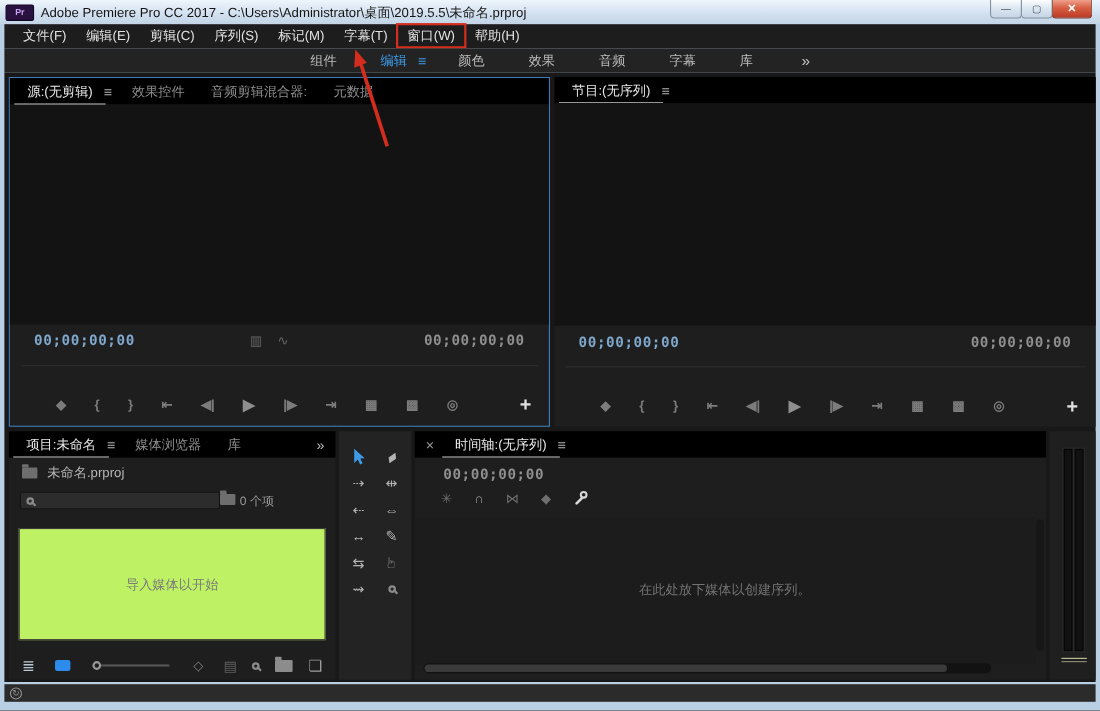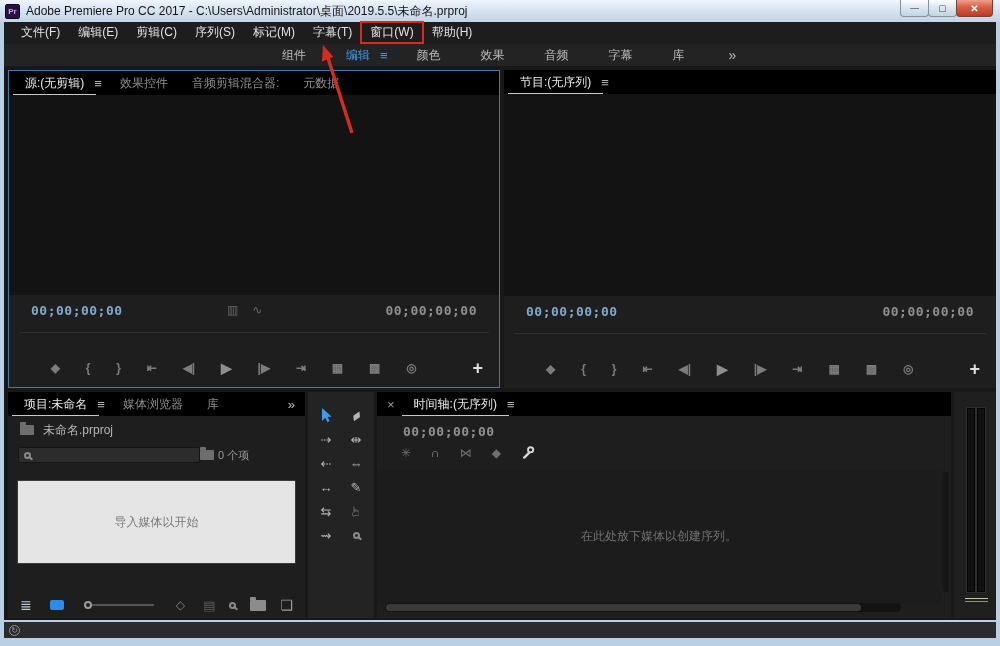--- a/index.html
+++ b/index.html
@@ -2,21 +2,21 @@
 <html><head>
 <meta charset="utf-8">
 <style>
   * { margin:0; padding:0; box-sizing:border-box; }
   html,body { width:1000px; height:646px; overflow:hidden; }
   body { font-family:"Liberation Sans", sans-serif; background:#b9cfe3; position:relative; }
 
   
   .titlebar { position:absolute; left:0; top:0; width:1000px; height:22px;
     background:linear-gradient(#eef5fc,#d3e1f0 55%,#c2d4e6); display:flex; align-items:center; padding-left:5px; }
-  .appicon { width:15px; height:15px; background:#2a1240; color:#c9a3ef; font-size:8px; font-weight:bold;
+  .appicon { width:26px; height:15px; background:#2a1240; color:#c9a3ef; font-size:8px; font-weight:bold;
     display:flex; align-items:center; justify-content:center; border-radius:2px; border:1px solid #120722; }
   .wtitle { font-size:12px; color:#151515; margin-left:6px; white-space:nowrap; }
   .winbtns { position:absolute; right:7px; top:0; display:flex; }
   .wb { width:29px; height:17px; border:1px solid #82929f; border-top:none; border-radius:0 0 4px 4px;
     background:linear-gradient(#fdfeff,#dde7f1 45%,#c4d4e4); color:#3c4a56; font-size:9px;
     display:flex; align-items:center; justify-content:center; margin-left:-1px; }
   .wb.close { width:37px; background:linear-gradient(#f0a violet,#d75f44 45%,#bc3a24); background:linear-gradient(#efa08b,#d75f44 45%,#bc3a24);
     color:#fff; font-weight:bold; font-size:10px; border-color:#7c4034; }
 
   .menubar { position:absolute; left:4px; top:22px; width:992px; height:22px; background:#1d1d1d;
@@ -68,22 +68,22 @@
   .filerow { height:24px; display:flex; align-items:center; gap:9px; padding-left:12px; color:#b5b5b5; font-size:12px; margin-top:2px; }
   .foldericon { width:14px; height:10px; background:#6e6e6e; border-radius:1px; position:relative; display:inline-block; }
   .foldericon::before { content:""; position:absolute; top:-3px; left:0; width:6px; height:3px; background:#6e6e6e; border-radius:1px 1px 0 0; }
   .searchrow { height:26px; display:flex; align-items:center; gap:0; padding:0 10px; }
   .searchbox { width:182px; height:16px; background:#2c2c2c; border:1px solid #151515; border-radius:2px;
     display:flex; align-items:center; padding-left:5px; gap:4px; }
   .searchinput { background:transparent; border:none; outline:none; color:#cccccc; font-size:11px; width:150px; }
   .magicon { width:7px; height:7px; border:2px solid #8a8a8a; border-radius:50%; position:relative; display:inline-block; }
   .magicon::after { content:""; position:absolute; width:5px; height:2px; background:#8a8a8a; right:-4px; bottom:-2px; transform:rotate(45deg); }
   .count { color:#9a9a9a; font-size:11px; margin-left:4px; }
-  .droparea { position:absolute; left:9px; right:9px; top:88px; height:84px; border:1px solid #3a3a3a;
-    background:#e5e5e5; display:flex; align-items:center; justify-content:center; color:#7a7a7a; font-size:12px; }
+  .droparea { position:absolute; left:9px; right:9px; top:88px; height:102px; border:1px solid #3a3a3a;
+    background:#bef264; display:flex; align-items:center; justify-content:center; color:#7a7a7a; font-size:12px; }
   .ptoolbar { position:absolute; bottom:0; left:0; right:0; height:26px; display:flex; align-items:center; padding:0 12px; }
   .pti { color:#7d7d7d; font-size:13px; display:inline-flex; align-items:center; }
   .pti.listv { color:#b9c7d4; font-size:14px; }
   .bluerect { width:14px; height:10px; background:#2d8ceb; border-radius:2px; display:inline-block; }
   .pti.iconv { margin-left:18px; }
   .pti.slider { margin-left:20px; }
   .knob { width:8px; height:8px; border:2px solid #9a9a9a; border-radius:50%; display:inline-block; }
   .strack { width:62px; height:2px; background:#555; display:inline-block; }
   .pti.sort { margin-left:22px; font-size:12px; }
   .pti.auto { margin-left:auto; color:#5f5f5f; }

